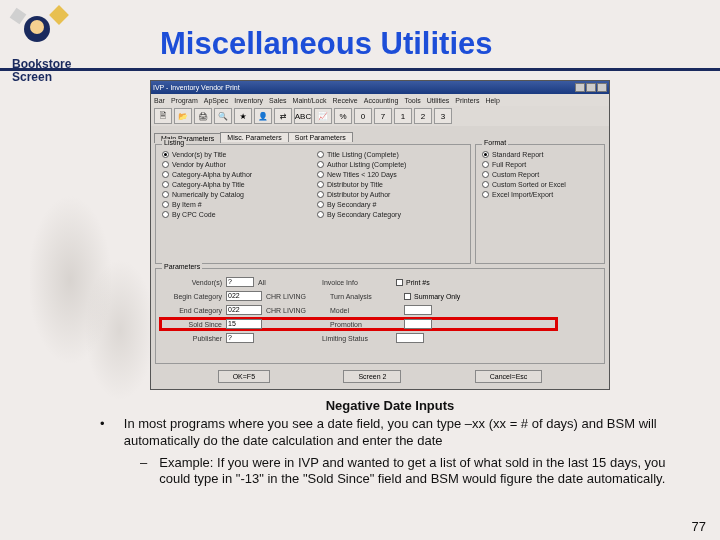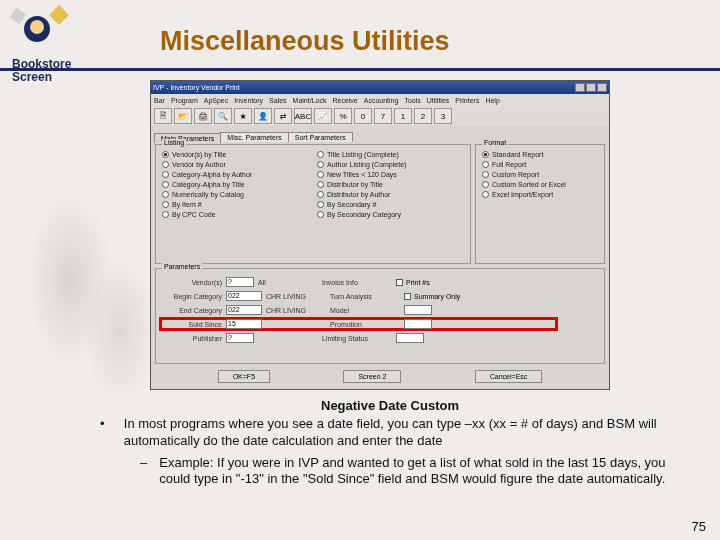--- a/index.html
+++ b/index.html
@@ -5,21 +5,21 @@
   * { box-sizing: border-box; margin: 0; padding: 0; }
   body { width: 720px; height: 540px; background: #f0ecea; font-family: Arial, sans-serif; position: relative; overflow: hidden; }
   .bg-swirl { position: absolute; left: 30px; top: 160px; width: 140px; height: 280px; background: radial-gradient(ellipse 60px 120px at 40px 120px, rgba(200,195,190,0.6), transparent 70%), radial-gradient(ellipse 50px 100px at 90px 170px, rgba(200,195,190,0.5), transparent 70%); z-index: 0; }
   .logo { position: absolute; top: 8px; left: 12px; width: 75px; height: 80px; z-index: 3; }
   .logo-icon { width: 60px; height: 50px; position: relative; }
   .logo-person { width: 26px; height: 26px; border-radius: 50%; background: #1a2a5e; position: absolute; left: 12px; top: 8px; }
   .logo-person::before { content:""; position:absolute; width:14px; height:14px; border-radius:50%; background:#f5d090; top:4px; left:6px;}
   .logo-square { position:absolute; width:14px; height:14px; background:#e8c050; transform:rotate(45deg); left:40px; top:0;}
   .logo-square2 { position:absolute; width:12px; height:12px; background:#d0d0d0; transform:rotate(35deg); left:0px; top:2px;}
   .logo-text { font-size: 12px; font-weight: bold; color: #1a2a5e; line-height: 1.1; text-align: left; }
-  .title { position: absolute; top: 26px; left: 160px; font-size: 27px; font-weight: bold; color: #a16207; z-index: 3; }
+  .title { position: absolute; top: 26px; left: 160px; font-size: 31px; font-weight: bold; color: #1d4ed8; z-index: 3; }
   .hr-line { position: absolute; top: 68px; left: 0; width: 720px; height: 3px; background: #1a2a5e; z-index: 2; }
   .app-window { position: absolute; top: 80px; left: 150px; width: 460px; height: 310px; background: #d8d4d0; border: 1px solid #555; font-size: 7px; z-index: 2; }
   .titlebar { background: linear-gradient(#3a5aa0,#1a3a80); color: #fff; height: 13px; display: flex; align-items: center; justify-content: space-between; padding: 0 2px; font-size: 7px; }
   .titlebar-btns { display:flex; gap:1px;}
   .titlebar-btns span { width:10px; height:9px; background:#ccc; border:1px solid #777; display:inline-block;}
   .menubar { background:#e0dcd8; height:12px; padding:0 3px; display:flex; gap:6px; align-items:center; font-size:7px; color:#222;}
   .toolbar { background:#dedad6; height:20px; padding:2px 3px; display:flex; gap:2px; align-items:center;}
   .toolbar .tbtn { width:18px; height:16px; background:#e8e4e0; border:1px solid #999; display:flex; align-items:center; justify-content:center; font-size:8px;}
   .tabbar { display:flex; height:16px; align-items:flex-end; padding:0 3px; gap:0;}
   .tab { background:#e8e4e0; border:1px solid #888; border-bottom:none; padding:1px 6px; font-size:7px; margin-right:-1px;}
@@ -256,24 +256,24 @@
   </div>
 
   <div class="btnbar">
     <span class="winbtn">OK=F5</span>
     <span class="winbtn">Screen 2</span>
     <span class="winbtn">Cancel=Esc</span>
   </div>
 </div>
 
 <div class="body-text">
-  <div class="sub">Negative Date Custom</div>
+  <div class="sub">Negative Date Inputs</div>
   <div class="bullet-row">
     <div class="bullet">•</div>
     <div>In most programs where you see a date field, you can type –xx (xx = # of days) and BSM will automatically do the date calculation and enter the date</div>
   </div>
   <div class="sub-bullet-row">
     <div class="dash">–</div>
     <div>Example:  If you were in IVP and wanted to get a list of what sold in the last 15 days, you could type in "-13" in the "Sold Since" field and BSM would figure the date automatically.</div>
   </div>
 </div>
 
-<div class="pagenum">75</div>
+<div class="pagenum">77</div>
 
 </body></html>

